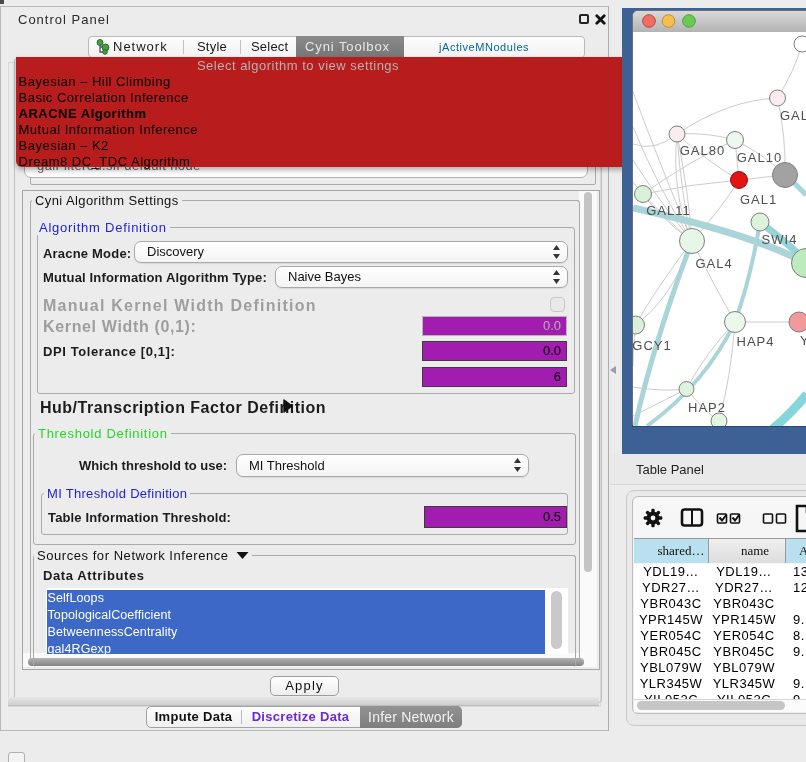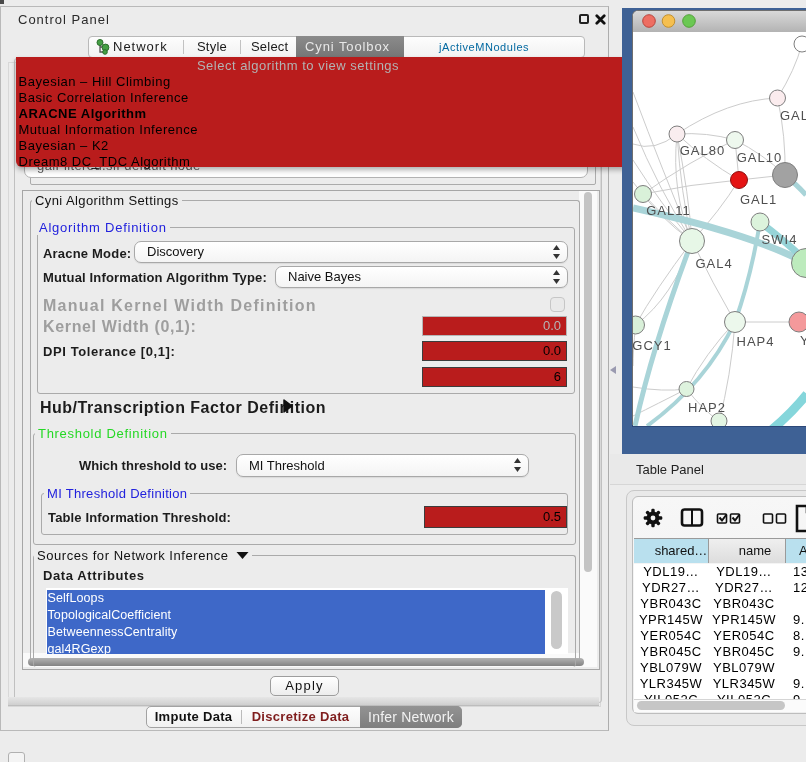--- a/index.html
+++ b/index.html
@@ -5,21 +5,21 @@
   html,body{margin:0;padding:0;}
   body{width:806px;height:762px;overflow:hidden;background:#ececec;
        font-family:"Liberation Sans",sans-serif;}
   .abs{position:absolute;}
   #root{position:relative;width:806px;height:762px;background:#ececec;}
   .lbl{font-size:13px;font-weight:bold;color:#1c1c1c;white-space:nowrap;}
   .glbl{font-size:16px;font-weight:bold;color:#9e9e9e;white-space:nowrap;}
   .combo{background:linear-gradient(#ffffff,#f4f4f4);border:1px solid #a8a8a8;
          border-radius:7px;box-shadow:0 1px 1px rgba(0,0,0,0.08);}
   .combo .ct{position:absolute;left:12px;top:0;font-size:13px;color:#111;}
-  .field{background:#b91c1c;font-size:13px;text-align:right;padding-right:5px;
+  .field{background:#a21caf;font-size:13px;text-align:right;padding-right:5px;
          box-sizing:border-box;}
   .tb{border:1px solid #aaaaaa;border-radius:3px;}
   .tblab{position:absolute;font-size:13px;background:#ececec;padding:0 3px;
          white-space:nowrap;}
 </style>
 </head>
 <body>
 <div id="root">
 
   <div class="abs" style="left:0;top:6px;width:607px;height:723px;background:#ececec;
@@ -141,21 +141,21 @@
   <div class="abs" style="left:270px;top:676px;width:67px;height:18px;background:linear-gradient(#ffffff,#ededed);
        border:1px solid #9d9d9d;border-radius:5px;text-align:center;line-height:18px;font-size:13px;color:#111;letter-spacing:1.2px;">Apply</div>
 
   <div class="abs" style="left:8px;top:697px;width:591px;height:8px;background:linear-gradient(#e6e6e6,#cfcfcf);border-bottom:1px solid #bdbdbd;"></div>
 
   <div class="abs" style="left:146px;top:706px;width:316px;height:22px;background:linear-gradient(#fdfdfd,#f1f1f1);
        border:1px solid #a2a2a2;border-radius:5px;box-sizing:border-box;"></div>
   <div class="abs" style="left:241px;top:710px;width:1px;height:14px;background:#bbb;"></div>
   <div class="abs" style="left:360px;top:706px;width:102px;height:22px;background:linear-gradient(#939393,#7e7e7e);border-radius:0 5px 5px 0;"></div>
   <div class="abs" style="left:146px;top:706px;width:95px;height:22px;line-height:22px;text-align:center;font-size:13px;color:#111;letter-spacing:0.3px;font-weight:bold;">Impute Data</div>
-  <div class="abs" style="left:241px;top:706px;width:119px;height:22px;line-height:22px;text-align:center;font-size:13px;color:#7f1d1d;letter-spacing:0.3px;font-weight:bold;">Discretize Data</div>
+  <div class="abs" style="left:241px;top:706px;width:119px;height:22px;line-height:22px;text-align:center;font-size:13px;color:#6d28d9;letter-spacing:0.3px;font-weight:bold;">Discretize Data</div>
   <div class="abs" style="left:360px;top:706px;width:102px;height:22px;line-height:22px;text-align:center;font-size:14px;color:#f2f2f2;letter-spacing:0.2px;">Infer Network</div>
 
   <div class="abs" style="left:8px;top:752px;width:15px;height:12px;background:#f4f4f4;border:1px solid #b0b0b0;border-radius:3px;"></div>
 
   <svg class="abs" style="left:609px;top:365px" width="8" height="10" viewBox="0 0 8 10">
     <path d="M7 1 L1 5 L7 9 Z" fill="#9a9ab0"></path>
   </svg>
 
   <div class="abs" style="left:622px;top:8px;width:184px;height:446px;background:#3e6195;"></div>
 
@@ -272,21 +272,21 @@
       <rect x="77.5" y="12" width="9" height="9" rx="1"></rect>
       <rect x="90.5" y="12" width="9" height="9" rx="1"></rect>
       <path d="M79.5 15.5 l2.5 3 l4.5 -6" stroke-width="2"></path>
       <path d="M92.5 15.5 l2.5 3 l4.5 -6" stroke-width="2"></path>
       <rect x="123.5" y="12" width="9" height="9" rx="1"></rect>
       <rect x="136.5" y="12" width="9" height="9" rx="1"></rect>
     </g>
     <path d="M157 4 h10 v6 h6 v19 h-16 z" fill="none" stroke="#111" stroke-width="2.6"></path>
   </svg>
 
-  <div class="abs" style="left:634px;top:538px;width:172px;height:38px;border-top:1px solid #9a9a9a;border-bottom:1px solid #9a9a9a;box-sizing:border-box;">
+  <div class="abs" style="left:634px;top:538px;width:172px;height:38px;border-top:1px solid #9a9a9a;border-bottom:1px solid #9a9a9a;box-sizing:border-box;font-family:Liberation Serif, serif;">
     <div class="abs" style="left:0;top:0;width:74px;height:24px;background:#b9e0ee;"></div>
       <div class="abs" style="left:10px;top:0;width:74px;height:24px;line-height:24px;text-align:center;font-size:13px;color:#111;">shared…</div>
     <div class="abs" style="left:74px;top:0;width:1px;height:24px;background:#9a9a9a;"></div>
     <div class="abs" style="left:75px;top:0;width:76px;height:24px;background:linear-gradient(#efefef,#dddddd);"></div>
       <div class="abs" style="left:83px;top:0;width:76px;height:24px;line-height:24px;text-align:center;font-size:13px;color:#111;">name</div>
     <div class="abs" style="left:151px;top:0;width:1px;height:24px;background:#9a9a9a;"></div>
     <div class="abs" style="left:152px;top:0;width:20px;height:24px;background:#b9e0ee;line-height:24px;font-size:13px;color:#111;">
         <span style="position:absolute;left:13px;">A</span>
       </div>
   </div>

